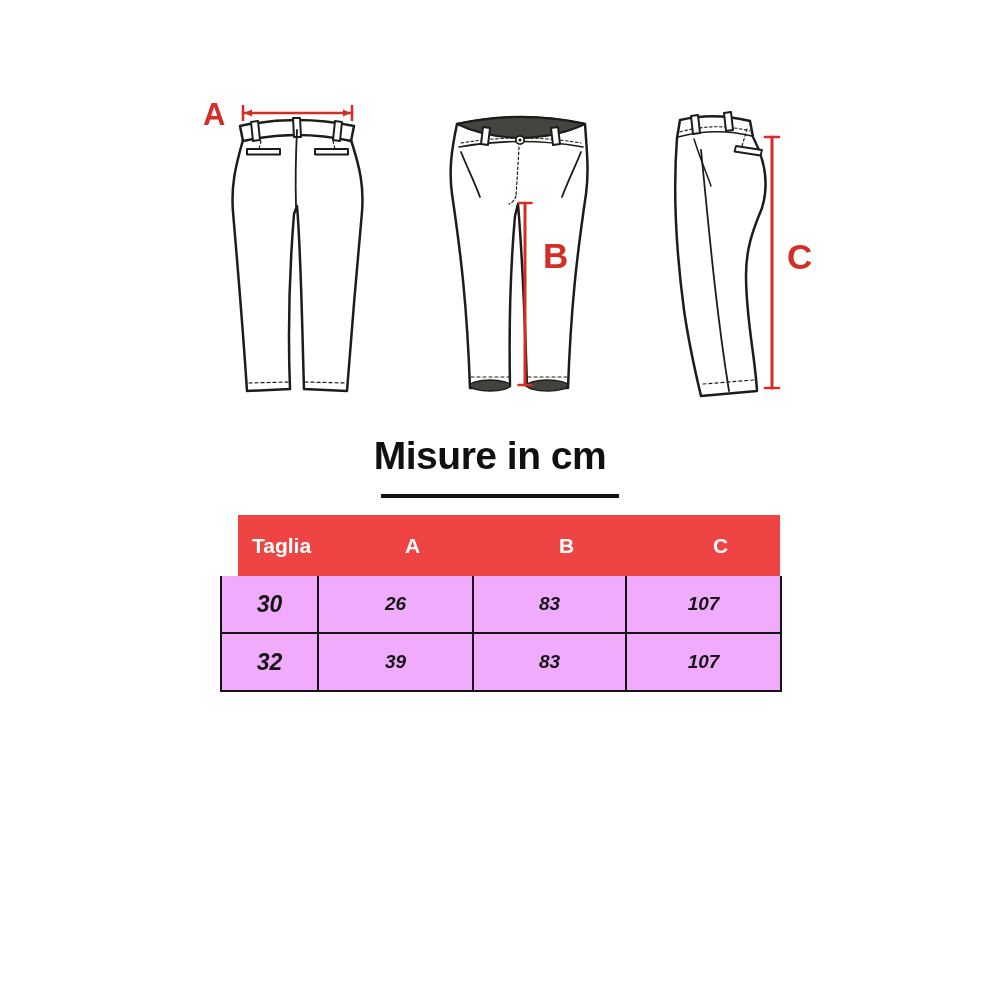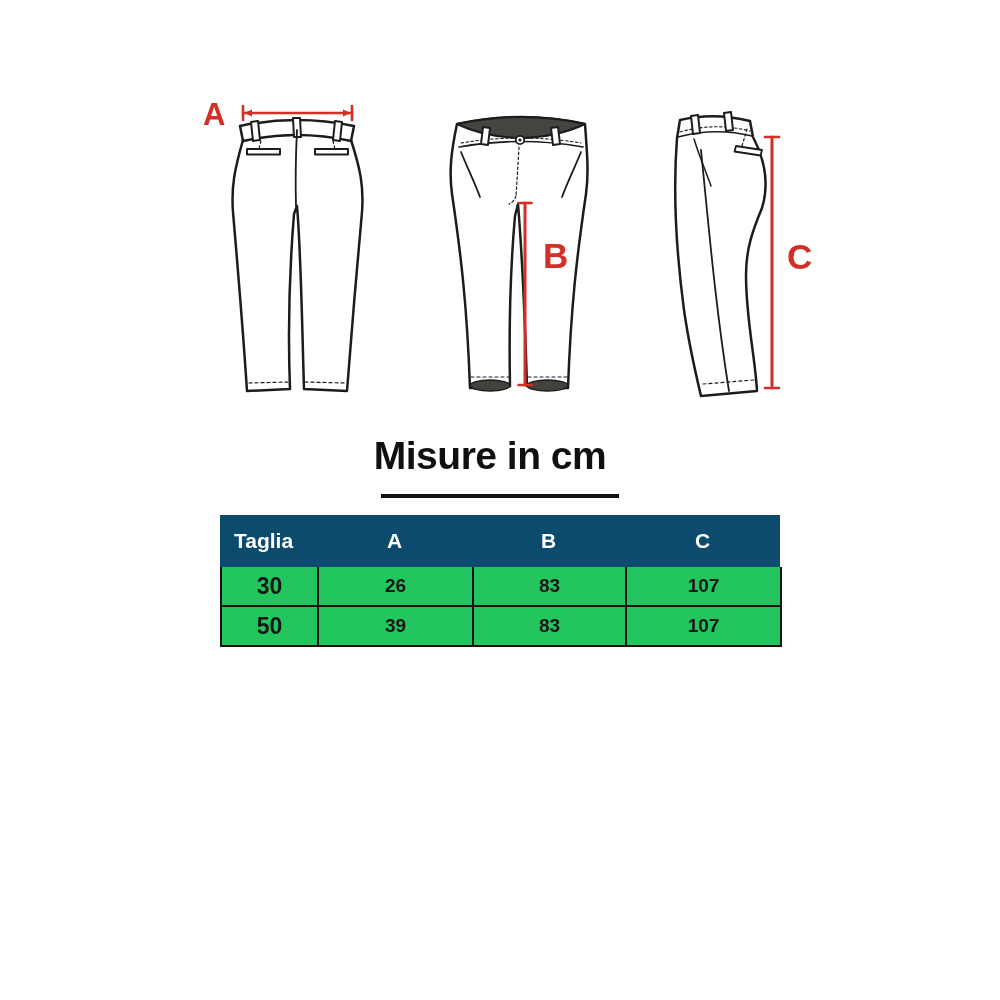--- a/index.html
+++ b/index.html
@@ -22,29 +22,29 @@
   .title-text{
     font-size:39px;font-weight:800;color:#101010;letter-spacing:-0.5px;
   }
   .title-underline{
     position:absolute;left:381px;top:494px;width:238px;height:3.5px;background:#101010;
   }
 
   .sizes-table{position:absolute;left:220px;top:515px;width:560px;}
   .thead,.trow{display:grid;grid-template-columns:97px 155px 153px 155px;}
   .thead{
-    background:#0c4a6e;color:#ffffff;height:52px;
+    background:#ef4444;color:#ffffff;height:61px;margin-left:18px;
   }
   .th{
     display:flex;align-items:center;justify-content:center;
     font-weight:800;font-size:21px;
   }
   .th.first{justify-content:flex-start;padding-left:14px;}
   .tbody{border-left:2px solid #141414;}
-  .trow{height:40px;background:#22c55e;}
+  .trow{height:58px;background:#f0abfc;font-style:italic;}
   .td{
     display:flex;align-items:center;justify-content:center;
     border-right:2px solid #141414;border-bottom:2px solid #141414;
     font-weight:800;font-size:19px;color:#161616;box-sizing:border-box;
   }
   .td.first{font-size:23px;}
 </style>
 </head>
 <body>
 
@@ -140,21 +140,21 @@
       <div class="th">C</div>
     </div>
     <div class="tbody">
       <div class="trow">
         <div class="td first">30</div>
         <div class="td">26</div>
         <div class="td">83</div>
         <div class="td">107</div>
       </div>
       <div class="trow">
-        <div class="td first">50</div>
+        <div class="td first">32</div>
         <div class="td">39</div>
         <div class="td">83</div>
         <div class="td">107</div>
       </div>
     </div>
   </div>
 
 </div>
 
 </body></html>

